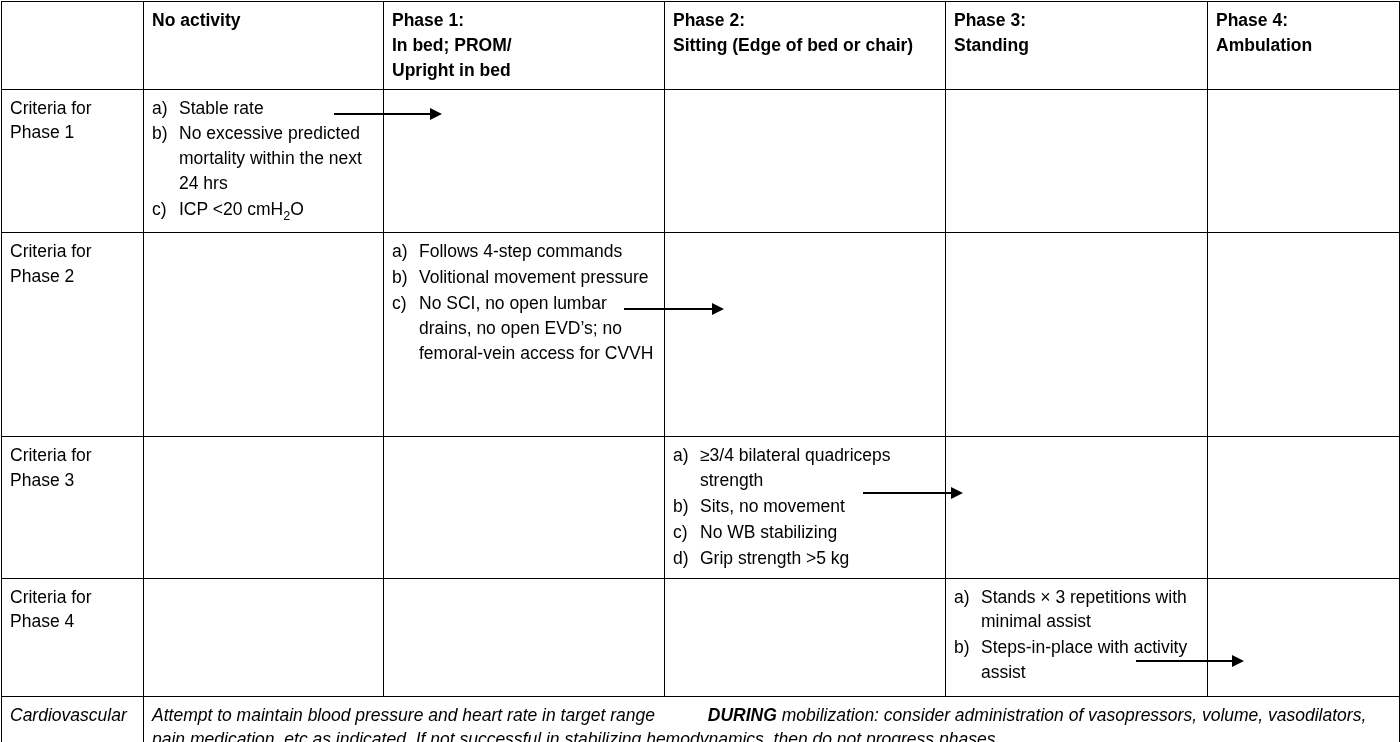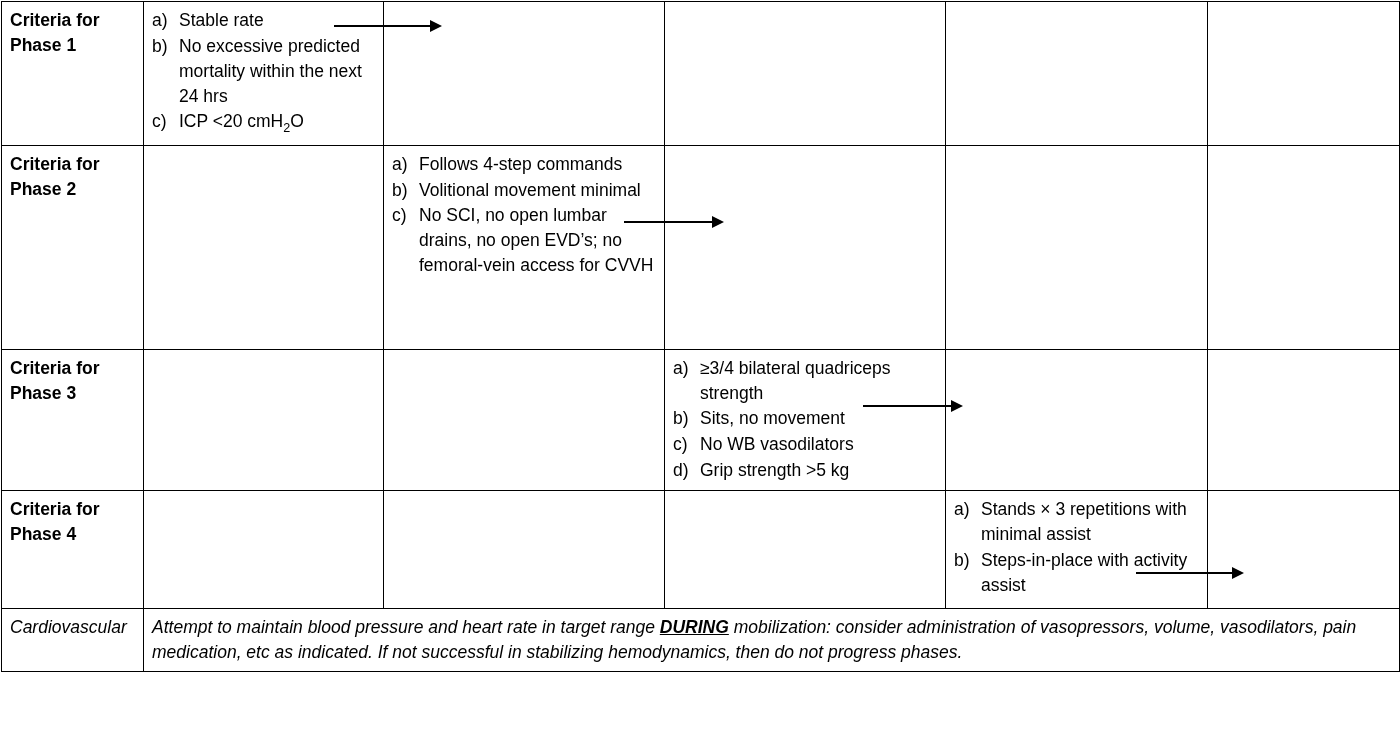--- a/index.html
+++ b/index.html
@@ -37,21 +37,21 @@
   col.c3 { width: 281px; }
   col.c4 { width: 262px; }
   col.c5 { width: 192px; }
 
   .hdr {
     font-weight: bold;
     white-space: pre-line;
     height: 62px;
   }
   .rowlabel {
-    font-weight: bold;
+    font-weight: normal;
     white-space: pre-line;
   }
   .cell-body {
     position: relative;
     min-height: 1px;
   }
   ol.alpha {
     list-style: none;
     margin: 0;
     padding: 0;
@@ -99,38 +99,51 @@
     font-size: 16.5px;
     font-weight: normal;
   }
   .footer-text {
     font-style: italic;
     font-size: 16.5px;
     line-height: 1.45;
   }
   .footer-text .u {
     font-weight: bold;
-    text-decoration: underline;
+    margin-left: 48px;
   }
   sub { font-size: 0.72em; }
 </style>
 </head>
 <body>
 
 <div class="sheet">
   <table class="matrix">
     <colgroup>
       <col class="c0">
         <col class="c1">
         <col class="c2">
         <col class="c3">
         <col class="c4">
         <col class="c5">
     </colgroup>
     <tbody>
+      <tr>
+        <td class="hdr"></td>
+        <td class="hdr">No activity</td>
+        <td class="hdr">Phase 1:
+In bed; PROM/
+Upright in bed</td>
+        <td class="hdr">Phase 2:
+Sitting (Edge of bed or chair)</td>
+        <td class="hdr">Phase 3:
+Standing</td>
+        <td class="hdr">Phase 4:
+Ambulation</td>
+      </tr>
 
       <tr class="r1">
         <td class="rowlabel">Criteria for
 Phase 1</td>
         <td>
           <div class="cell-body">
             <ol class="alpha">
               <li><span class="mark">a)</span><span>Stable rate</span></li>
               <li><span class="mark">b)</span><span>No excessive predicted mortality within the next 24 hrs</span></li>
               <li><span class="mark">c)</span><span>ICP &lt;20 cmH<sub>2</sub>O</span></li>
@@ -148,21 +161,21 @@
       </tr>
 
       <tr class="r2">
         <td class="rowlabel">Criteria for
 Phase 2</td>
         <td></td>
         <td>
           <div class="cell-body">
             <ol class="alpha">
               <li><span class="mark">a)</span><span>Follows 4-step commands</span></li>
-              <li><span class="mark">b)</span><span>Volitional movement minimal</span></li>
+              <li><span class="mark">b)</span><span>Volitional movement pressure</span></li>
               <li><span class="mark">c)</span><span>No SCI, no open lumbar drains, no open EVD’s; no femoral-vein access for CVVH</span></li>
             </ol>
             <div class="arrow" style="left: 232px; top: 64px; width: 100px;">
               <div class="shaft" style="width: 88px;"></div>
               <div class="head" style="left: 88px;"></div>
             </div>
           </div>
         </td>
         <td></td>
         <td></td>
@@ -172,21 +185,21 @@
       <tr class="r3">
         <td class="rowlabel">Criteria for
 Phase 3</td>
         <td></td>
         <td></td>
         <td>
           <div class="cell-body">
             <ol class="alpha">
               <li><span class="mark">a)</span><span>≥3/4 bilateral quadriceps strength</span></li>
               <li><span class="mark">b)</span><span>Sits, no movement</span></li>
-              <li><span class="mark">c)</span><span>No WB vasodilators</span></li>
+              <li><span class="mark">c)</span><span>No WB stabilizing</span></li>
               <li><span class="mark">d)</span><span>Grip strength &gt;5 kg</span></li>
             </ol>
             <div class="arrow" style="left: 190px; top: 44px; width: 100px;">
               <div class="shaft" style="width: 88px;"></div>
               <div class="head" style="left: 88px;"></div>
             </div>
           </div>
         </td>
         <td></td>
         <td></td>

